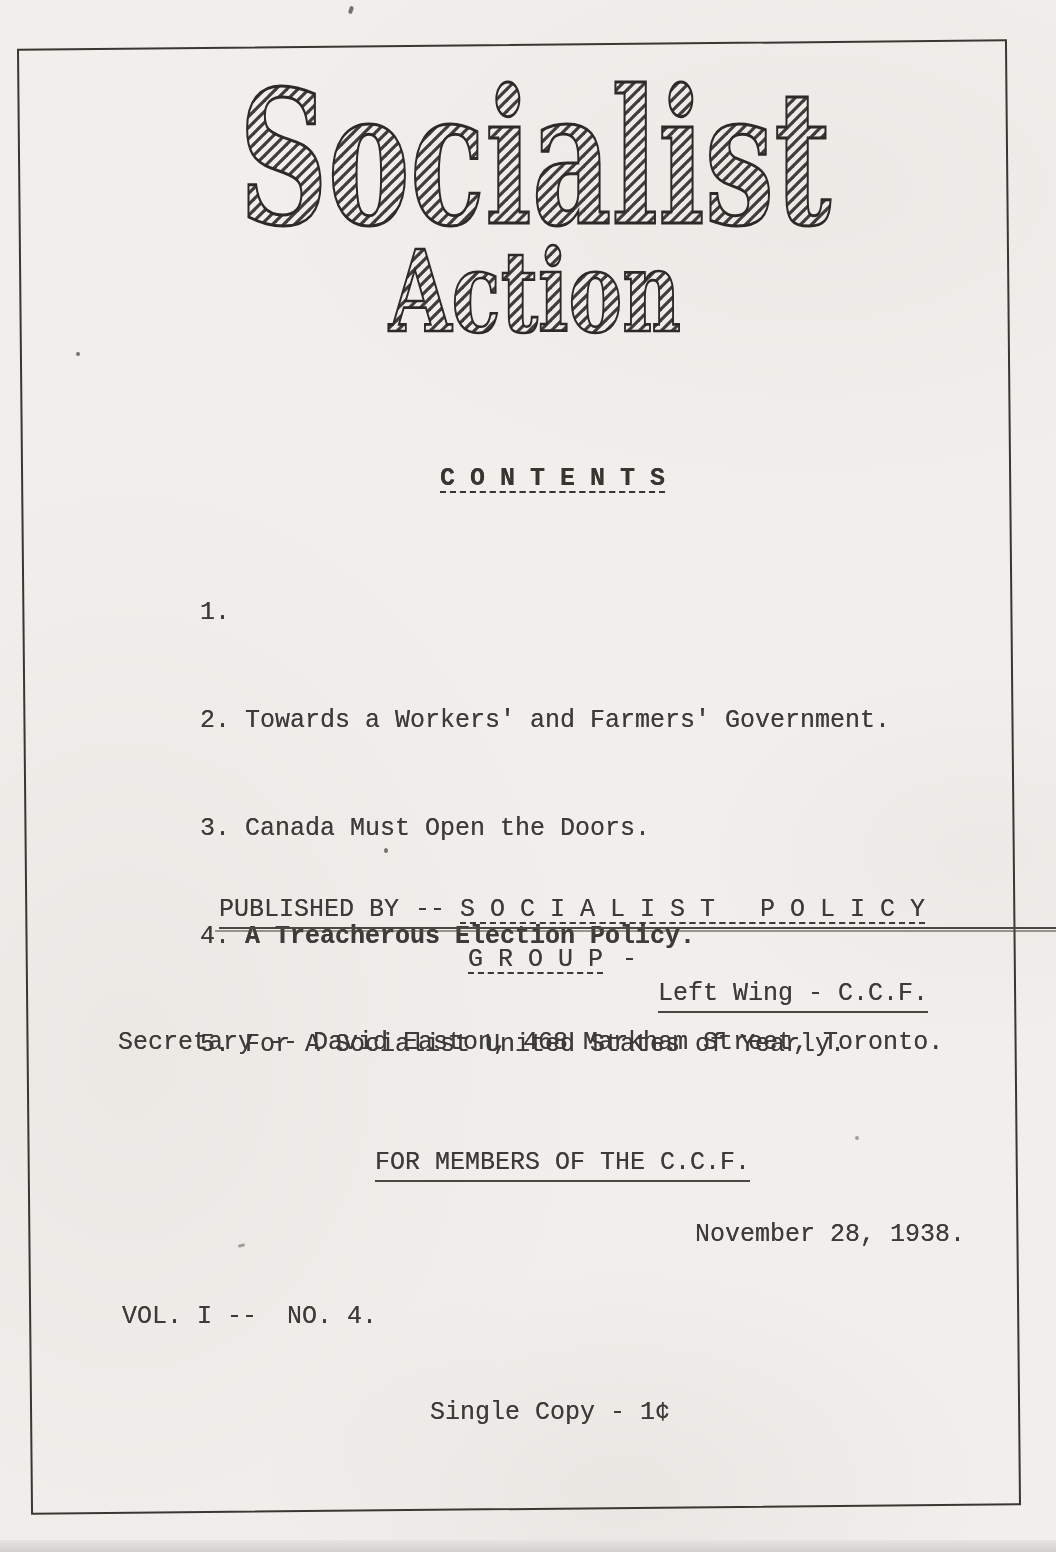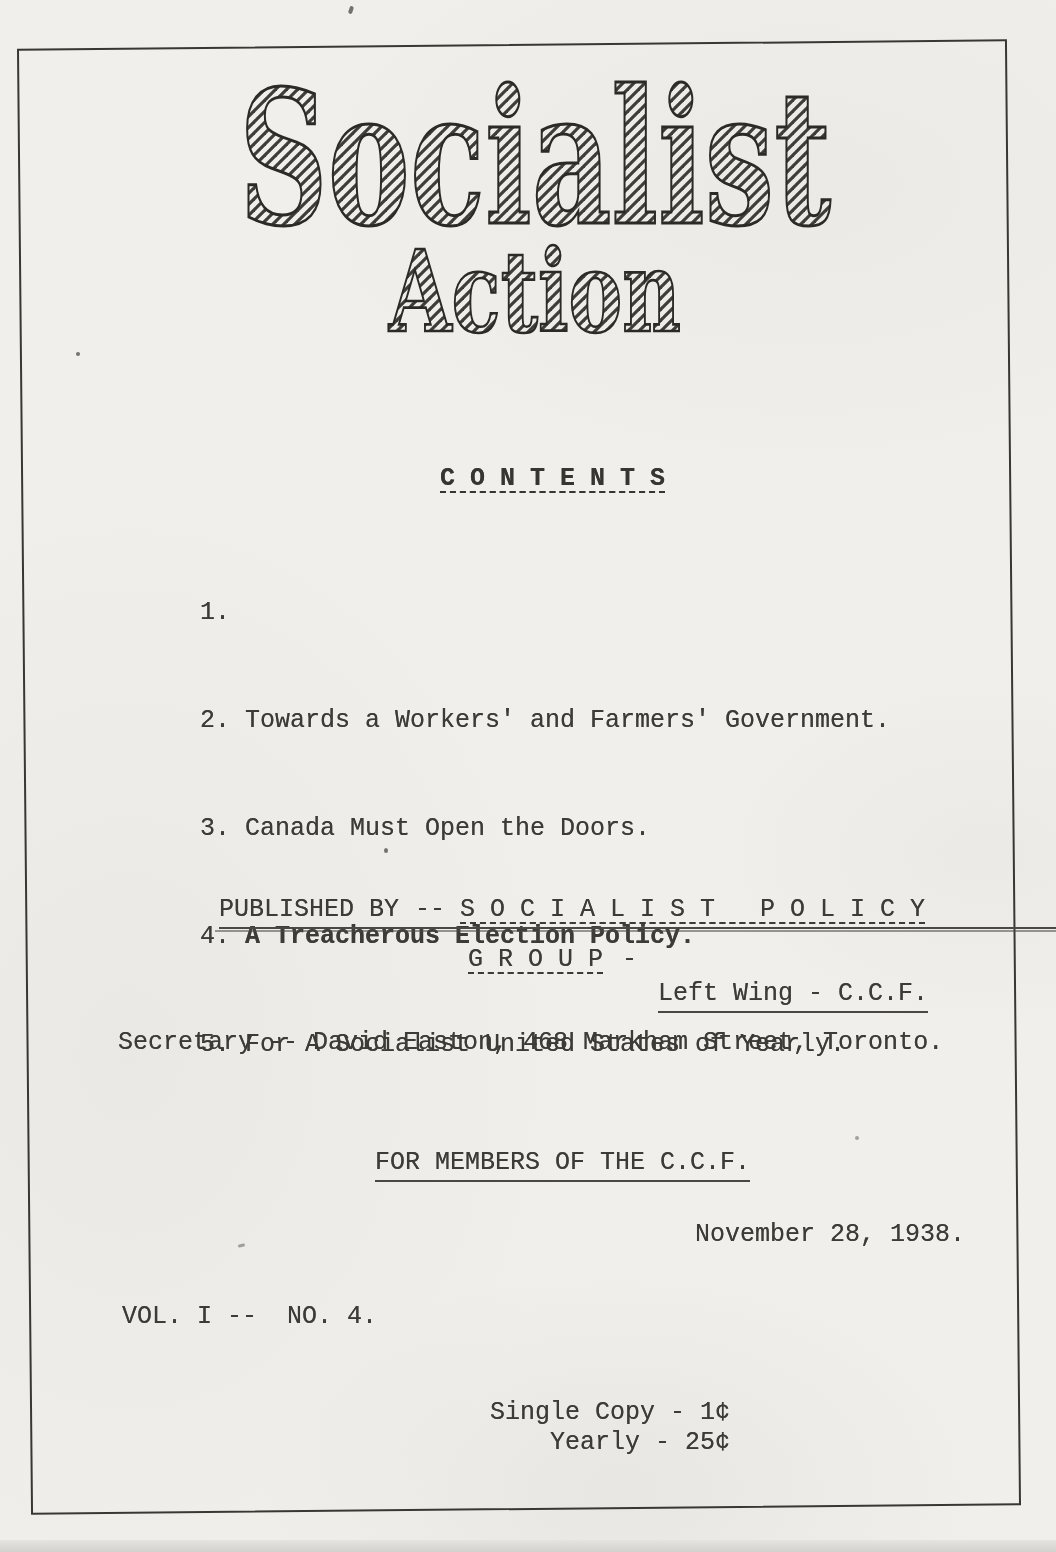--- a/index.html
+++ b/index.html
@@ -29,21 +29,21 @@
            text-shadow:0 0 0.6px rgba(58,57,52,0.75); }
   .u-solid { border-bottom:2px solid #4a4842; padding-bottom:3px; }
   .u-dashed { text-decoration:underline; text-decoration-style:dashed;
               text-decoration-thickness:2px; text-underline-offset:6px;text-align:center; }
   .u-double { position:relative; border-bottom:2px solid #4a4842; padding-bottom:3px; }
   .u-double::after { content:""; position:absolute; left:-4px; right:-6px; bottom:-5px;
               height:2px; background:rgba(74,72,66,0.55); }
   .contents-list { position:absolute; left:200px; top:540px; margin:0; padding:0; list-style:none; }
   .contents-list li { display:flex; gap:14px; height:50px; align-items:flex-start; }
   .contents-list .num { width:31px; flex:none; }
-  .price-block { position:absolute; left:430px; top:1398px; width:300px; text-align:right;
+  .price-block { position:absolute; left:430px; top:1398px; width:300px; text-align:left;
                  font-size:25px; line-height:30px; text-shadow:0 0 0.6px rgba(58,57,52,0.75); }
   .speck { position:absolute; background:#55534d; border-radius:50%; opacity:0.8; }
 </style>
 </head>
 <body>
 
 <div class="page">
 
   <div class="border-rect"></div>
 
@@ -93,21 +93,20 @@
 
   <div class="typed" style="left:118px; top:1028px;">Secretary -- David Easton, 468 Markham Street, Toronto.</div>
 
   <div class="typed u-solid" style="left:375px; top:1148px;">FOR MEMBERS OF THE C.C.F.</div>
 
   <div class="typed" style="left:122px; top:1302px;">VOL. I --  NO. 4.</div>
   <div class="typed" style="left:695px; top:1220px;">November 28, 1938.</div>
 
   <div class="price-block">
     <div>Single Copy - 1¢</div>
-    <div>Yearly - 25¢</div>
   </div>
 
   <div class="speck" style="left:349px; top:6px; width:4px; height:8px; transform:rotate(18deg); border-radius:2px;"></div>
   <div class="speck" style="left:76px; top:352px; width:4px; height:4px;"></div>
   <div class="speck" style="left:384px; top:848px; width:4px; height:5px;"></div>
   <div class="speck" style="left:238px; top:1244px; width:7px; height:3px; border-radius:2px; transform:rotate(-12deg); opacity:0.5;"></div>
   <div class="speck" style="left:855px; top:1136px; width:4px; height:4px; opacity:0.5;"></div>
 
   <div class="scan-edge-bottom"></div>
 </div>

